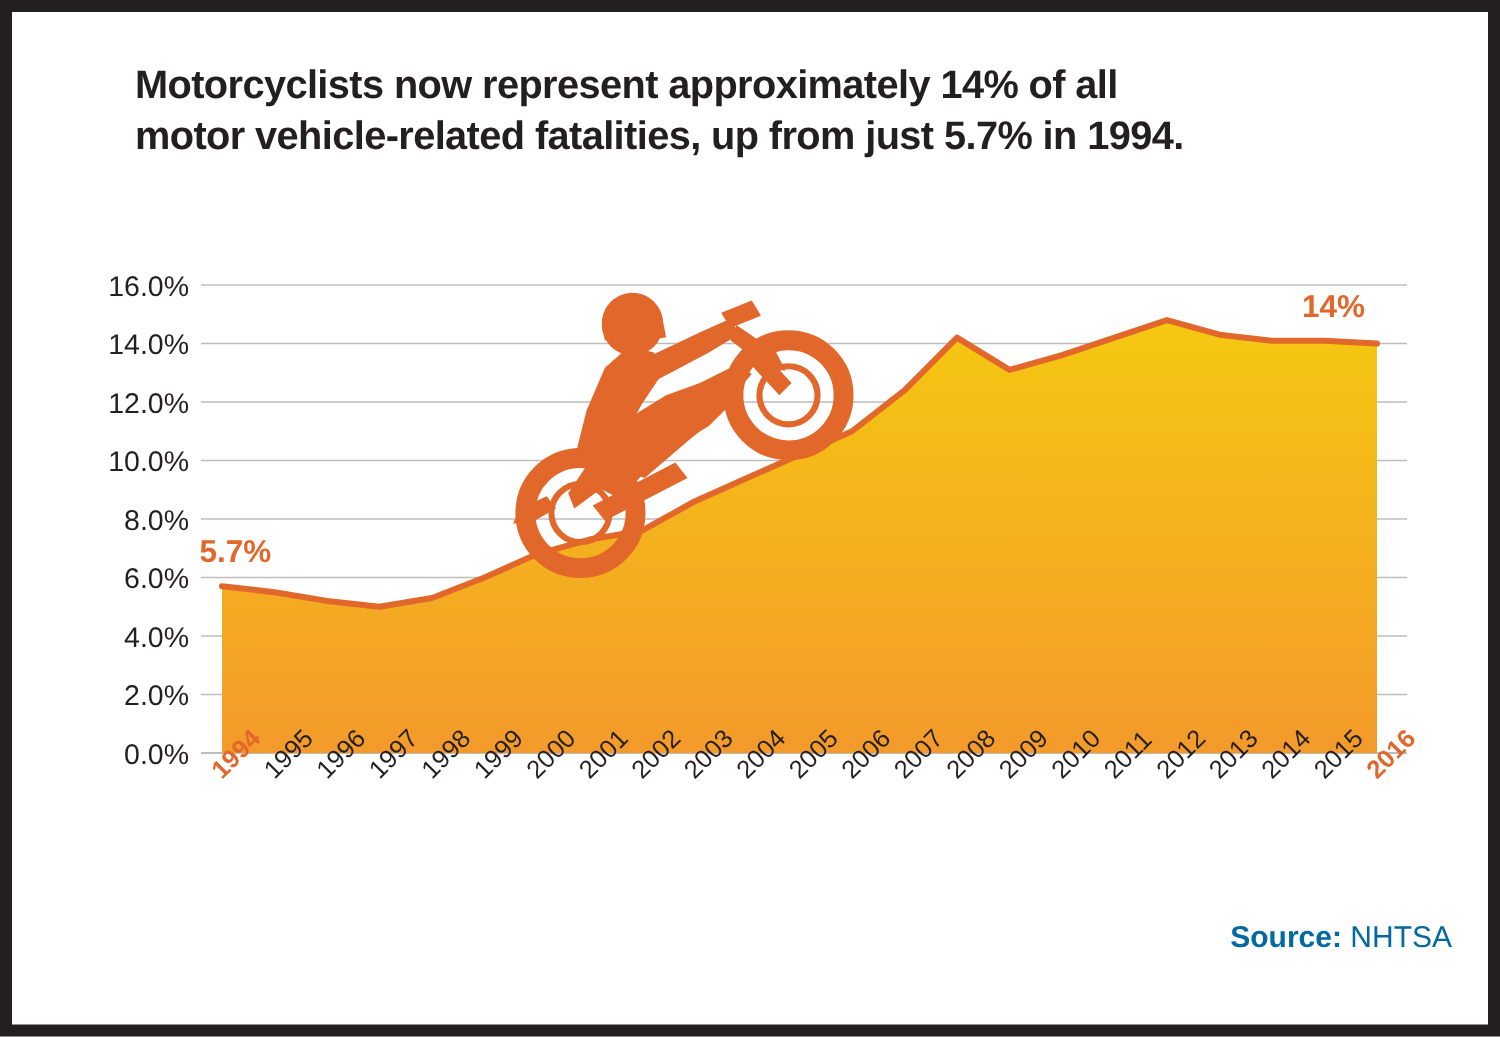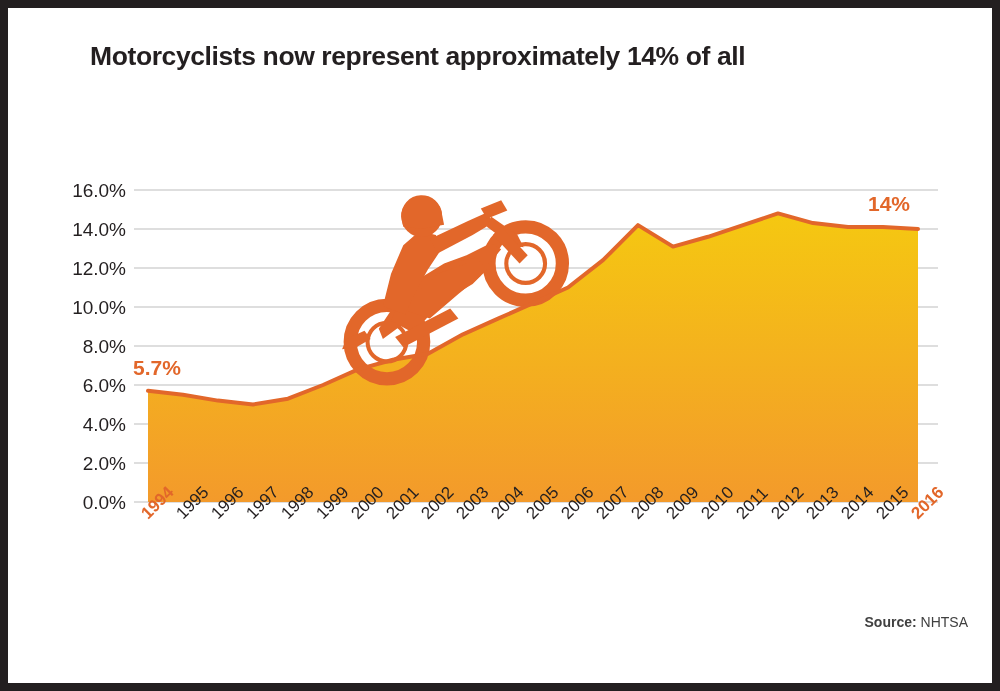--- a/index.html
+++ b/index.html
@@ -29,21 +29,21 @@
     display:flex;align-items:center;
   }
   #legend .lline{
     width:86px;height:4px;background:#E2672A;border-radius:2px;
   }
   #legend .llabel{
     margin-left:14px;font-size:17px;color:#231f20;
   }
   #source{
     position:absolute;right:24px;top:606px;
-    font-size:14px;color:#404040;
+    font-size:20px;color:#0369a1;
   }
   #source .sbold{font-weight:bold;}
   .ylab{
     font-family:"Liberation Sans", sans-serif;
     font-size:19px;fill:#231f20;
   }
   .xlab{
     font-family:"Liberation Sans", sans-serif;
     font-size:17px;fill:#231f20;
   }
@@ -53,20 +53,21 @@
     font-size:21px;font-weight:bold;fill:#E2672A;
   }
 </style>
 </head>
 <body>
 
 <div id="frame">
 
   <div id="title">
     <span class="l">Motorcyclists now represent approximately 14% of all</span>
+    <span class="l">motor vehicle-related fatalities, up from just 5.7% in 1994.</span>
   </div>
 
   <div id="chart">
     <svg id="svg" width="984" height="370" viewBox="0 0 984 370">
       <defs>
         <linearGradient id="areaGrad" x1="0" y1="0" x2="0" y2="1">
           <stop offset="0%" stop-color="#F5C811"></stop>
           <stop offset="100%" stop-color="#F39A2B"></stop>
         </linearGradient>
       </defs>

